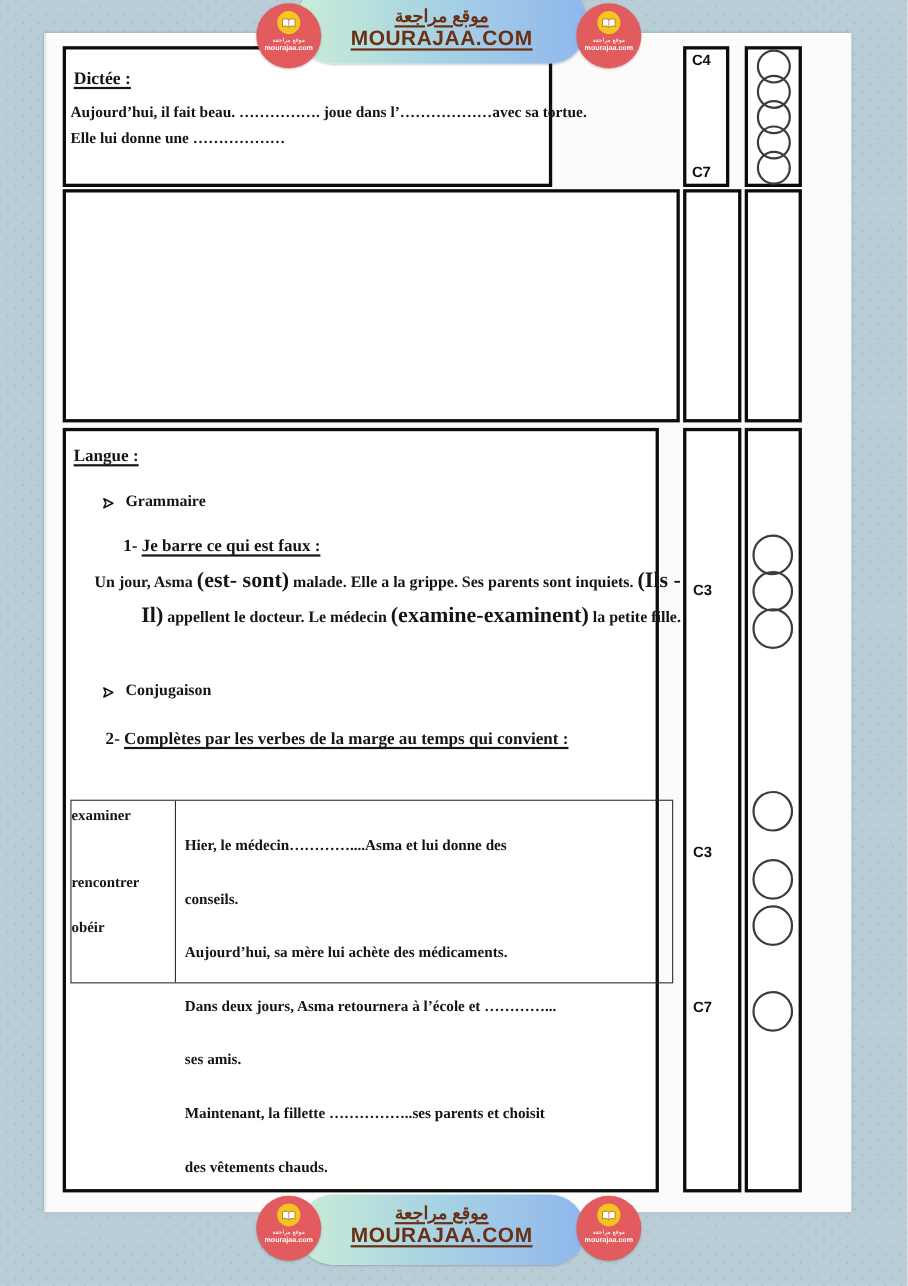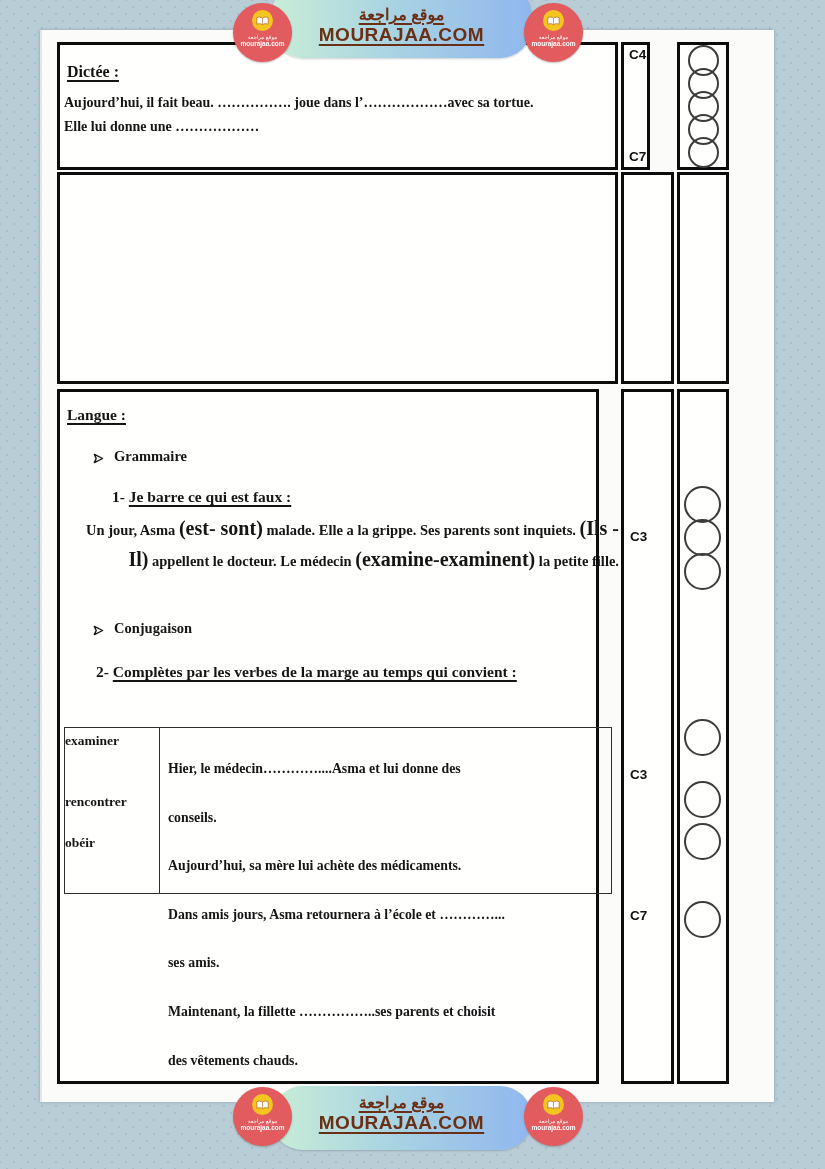--- a/index.html
+++ b/index.html
@@ -9,22 +9,22 @@
     background-image:radial-gradient(#a6bfca 1.1px,transparent 1.4px),
                      radial-gradient(#a6bfca 1.1px,transparent 1.4px);
     background-size:14px 14px;background-position:0 0,7px 7px;}
   .paper{position:absolute;left:40px;top:30px;width:732px;height:1072px;
     background:#fbfbfa;border-left:2px solid #e2e8ea;box-shadow:0 0 3px rgba(60,80,90,.35);}
   .box{position:absolute;background:#fffffe;border:3px solid #0c0c0c;box-sizing:border-box;}
   .doc{font-family:"Liberation Serif","DejaVu Serif",serif;font-weight:bold;color:#151515;}
   .u{text-decoration:underline;text-underline-offset:3px;text-decoration-thickness:1.5px;}
   .abs{position:absolute;}
   
-  #b1main{left:57px;top:42px;width:561px;height:128px;padding-left:14px;}
-  #b1c   {left:621px;top:42px;width:29px;height:128px;}
+  #b1main{left:57px;top:42px;width:445px;height:128px;padding-left:14px;}
+  #b1c   {left:621px;top:42px;width:42px;height:128px;}
   #b1o   {left:677px;top:42px;width:52px;height:128px;}
   #b2main{left:57px;top:172px;width:561px;height:212px;}
   #b2c   {left:621px;top:172px;width:53px;height:212px;}
   #b2o   {left:677px;top:172px;width:52px;height:212px;}
   #b3main{left:57px;top:389px;width:542px;height:695px;}
   #b3c   {left:621px;top:389px;width:53px;height:695px;}
   #b3o   {left:677px;top:389px;width:52px;height:695px;}
   .clabel{font-family:"Liberation Sans",sans-serif;font-weight:bold;font-size:13.5px;color:#101010;}
   .mark-circle{position:absolute;border:2.6px solid #3c3c3c;border-radius:50%;box-sizing:border-box;}
   .c-sm{width:31px;height:31px;left:8px;}
@@ -139,21 +139,21 @@
     <div class="abs doc conj-table">
       <div class="verb-col">
         <span class="verb" style="top:5px;">examiner</span>
         <span class="verb" style="top:66px;">rencontrer</span>
         <span class="verb" style="top:107px;">obéir</span>
       </div>
       <div class="sent-col">
         <div class="sent-line">Hier, le médecin…………....Asma et lui donne des</div>
         <div class="sent-line">conseils.</div>
         <div class="sent-line">Aujourd’hui, sa mère lui achète des médicaments.</div>
-        <div class="sent-line">Dans amis jours, Asma retournera à l’école et …………...</div>
+        <div class="sent-line">Dans deux jours, Asma retournera à l’école et …………...</div>
         <div class="sent-line">ses amis.</div>
         <div class="sent-line">Maintenant, la fillette ……………..ses parents et choisit</div>
         <div class="sent-line">des vêtements chauds.</div>
       </div>
     </div>
   </div>
 
   <div class="box" id="b3c">
     <div class="score-col-inner">
       <div class="abs clabel" style="left:6px;top:137px;">C3</div>

